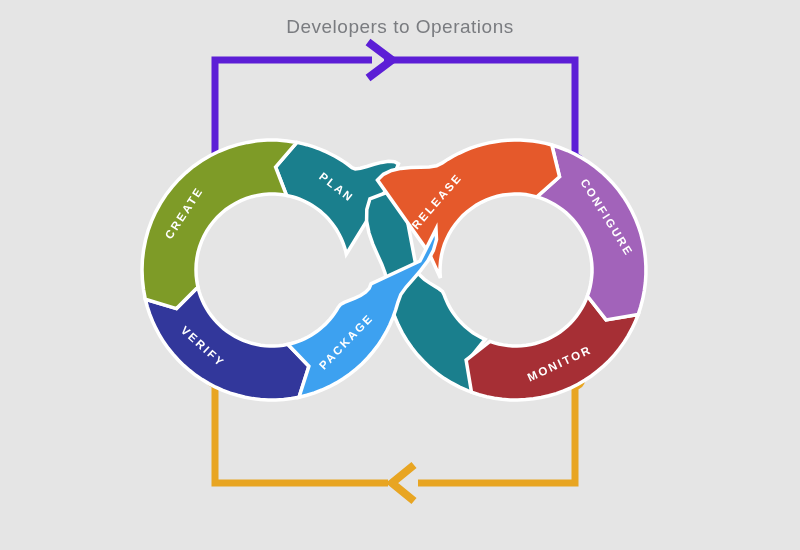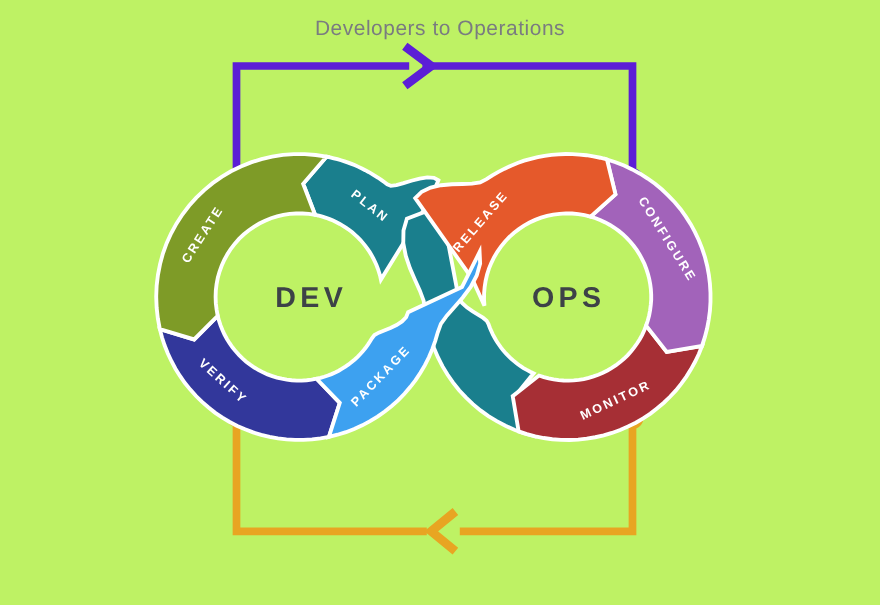--- a/index.html
+++ b/index.html
@@ -1,17 +1,17 @@
 <!DOCTYPE html>
 <html><head>
 <meta charset="utf-8">
 <style>
   html,body{margin:0;padding:0;}
   body{font-family:"Liberation Sans", sans-serif; background:#ffffff;}
-  .stage{position:relative;width:800px;height:550px;background:#bef264;overflow:hidden;}
+  .stage{position:relative;width:800px;height:550px;background:#e5e5e5;overflow:hidden;}
   .caption{position:absolute;width:100%;text-align:center;color:#7a7c80;font-size:19px;
            letter-spacing:.5px;}
   .caption.top{top:16px;}
   .caption.bottom{top:511px;}
   .ring-core{position:absolute;transform:translate(-50%,-50%);color:#3d4247;
              font-size:26px;font-weight:bold;letter-spacing:4px;}
   svg{position:absolute;left:0;top:0;}
   .seg-label{fill:#ffffff;font-family:"Liberation Sans",sans-serif;font-weight:bold;
              font-size:11.5px;letter-spacing:2.2px;}
 </style>
@@ -54,16 +54,14 @@
       <path d="M299.0 397.2L306.8 395.2L314.5 392.9L322.0 390.0L329.3 386.7L336.4 382.9L343.2 378.7L349.8 374.1L356.1 369.1L362.1 363.8L367.7 358.0L372.9 351.9L377.8 345.6L382.2 338.9L386.3 332.0L389.9 324.8L393.0 317.4L395.7 309.8L398.0 302.1L400.8 294.5L406.2 287.0L413.2 279.1L420.7 270.4L427.9 260.8L433.4 250.4L436.5 239.6L436.0 229.1L420.0 261.0L371.0 283.9L369.2 288.4L365.5 292.2L360.5 295.5L354.9 298.2L349.3 300.4L344.3 302.4L340.4 304.6L338.1 307.5L336.3 310.5L334.3 313.5L332.2 316.4L330.0 319.2L327.6 321.8L325.1 324.4L322.5 326.8L319.7 329.1L316.9 331.3L314.0 333.3L311.0 335.2L307.9 337.0L304.7 338.6L301.4 340.1L298.1 341.4L294.7 342.5L291.3 343.5L287.8 344.3L308.9 366.2Z" fill="#3da1f0" stroke="#ffffff" stroke-width="3.5" stroke-linejoin="miter"></path>
       <text transform="translate(336.0 188.0) rotate(38)" text-anchor="middle" dominant-baseline="middle" class="seg-label">PLAN</text>
       <text transform="translate(202.4 347.3) rotate(42)" text-anchor="middle" dominant-baseline="middle" class="seg-label">VERIFY</text>
       <text transform="translate(184.8 213.4) rotate(-57)" text-anchor="middle" dominant-baseline="middle" class="seg-label">CREATE</text>
       <text transform="translate(560.0 364.3) rotate(-25)" text-anchor="middle" dominant-baseline="middle" class="seg-label">MONITOR</text>
       <text transform="translate(606.1 218.0) rotate(58)" text-anchor="middle" dominant-baseline="middle" class="seg-label">CONFIGURE</text>
       <text transform="translate(437.5 201.8) rotate(-49)" text-anchor="middle" dominant-baseline="middle" class="seg-label">RELEASE</text>
       <text transform="translate(346.8 342.2) rotate(-46)" text-anchor="middle" dominant-baseline="middle" class="seg-label">PACKAGE</text>
     </svg>
 
-  <div class="ring-core" style="left:283px;top:271px">DEV</div>
-  <div class="ring-core" style="left:517px;top:271px">OPS</div>
 
 </div>
 
 </body></html>

